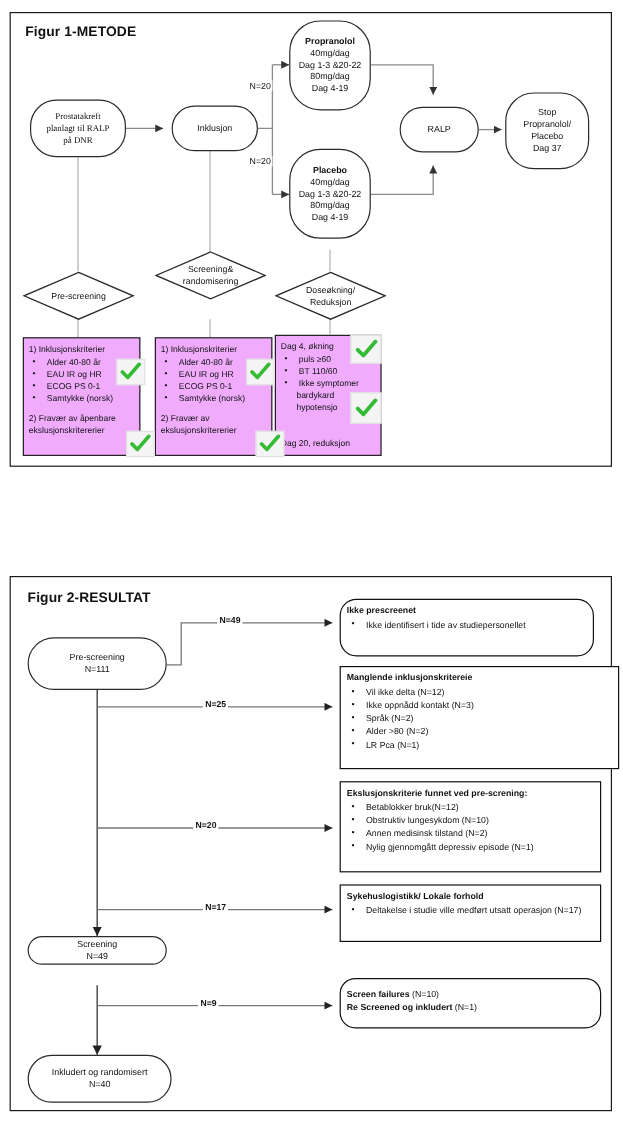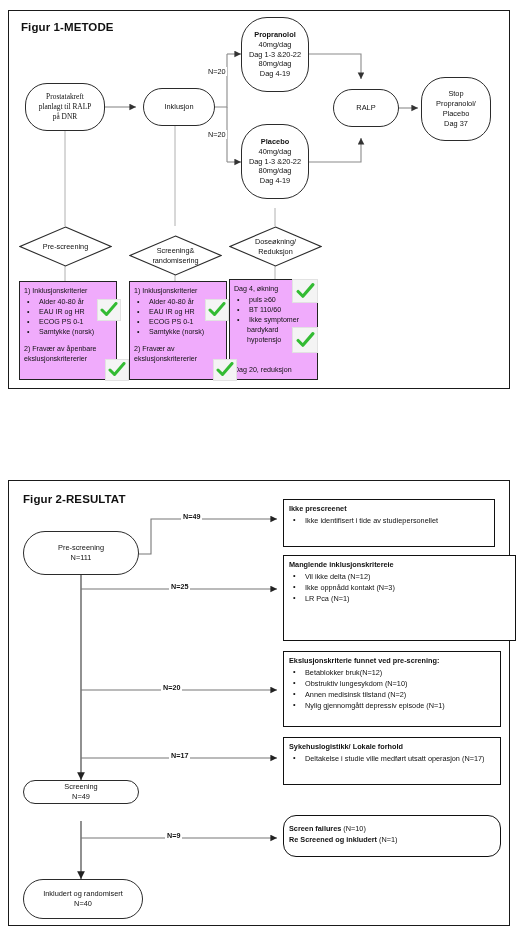--- a/index.html
+++ b/index.html
@@ -200,21 +200,21 @@
 
   <div class="diamond-wrap" style="left:10px; top:215px; width:93px; height:41px;">
     <svg width="93" height="41">
         <polygon points="46.5,1 92,20.5 46.5,40 1,20.5" fill="#fff" stroke="#2b2b2b" stroke-width="1.1"></polygon>
       </svg>
     <div class="diamond-label">
       <span>Pre-screening</span>
     </div>
   </div>
 
-  <div class="diamond-wrap" style="left:120px; top:224px; width:93px; height:41px;">
+  <div class="diamond-wrap" style="left:120px; top:198px; width:93px; height:41px;">
     <svg width="93" height="41">
         <polygon points="46.5,1 92,20.5 46.5,40 1,20.5" fill="#fff" stroke="#2b2b2b" stroke-width="1.1"></polygon>
       </svg>
     <div class="diamond-label" style="flex-direction:column;">
       <span>Screening&amp;</span>
       <span>randomisering</span>
     </div>
   </div>
 
   <div class="diamond-wrap" style="left:220px; top:215px; width:93px; height:41px;">
@@ -334,32 +334,34 @@
     <span>Inkludert og randomisert</span>
     <span>N=40</span>
   </div>
 
   <div class="edge-label" style="left:172px; top:31px;">N=49</div>
   <div class="edge-label" style="left:160px; top:101px;">N=25</div>
   <div class="edge-label" style="left:152px; top:202px;">N=20</div>
   <div class="edge-label" style="left:160px; top:270px;">N=17</div>
   <div class="edge-label" style="left:156px; top:350px;">N=9</div>
 
-  <div class="f2box" style="left:274px; top:18px; width:212px; height:48px;">
+  <div class="f2box" style="left:274px; top:18px; width:212px; height:48px;border-radius:14px;">
     <div class="hd">Ikke prescreenet</div>
     <ul>
       <li>Ikke identifisert i tide av studiepersonellet</li>
     </ul>
   </div>
 
   <div class="f2box" style="left:274px; top:74px; width:233px; height:86px;">
     <div class="hd">Manglende inklusjonskritereie</div>
     <ul>
       <li>Vil ikke delta (N=12)</li>
       <li>Ikke oppnådd kontakt (N=3)</li>
+      <li>Språk (N=2)</li>
+      <li>Alder &gt;80  (N=2)</li>
       <li>LR Pca (N=1)</li>
     </ul>
   </div>
 
   <div class="f2box" style="left:274px; top:170px; width:218px; height:76px;">
     <div class="hd">Ekslusjonskriterie funnet ved pre-screning:</div>
     <ul>
       <li>Betablokker bruk(N=12)</li>
       <li>Obstruktiv lungesykdom (N=10)</li>
       <li>Annen medisinsk tilstand (N=2)</li>

